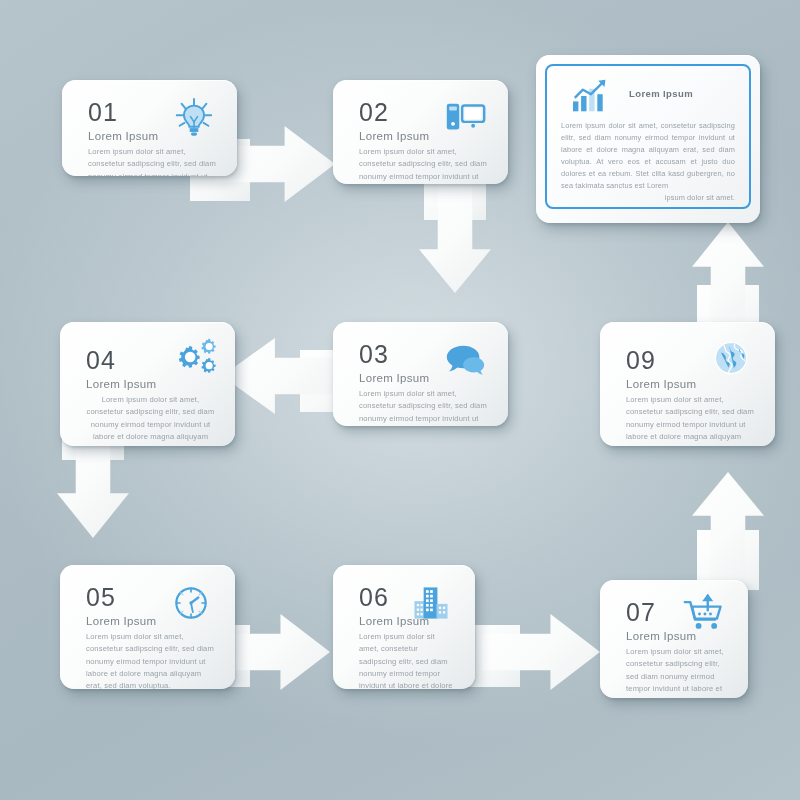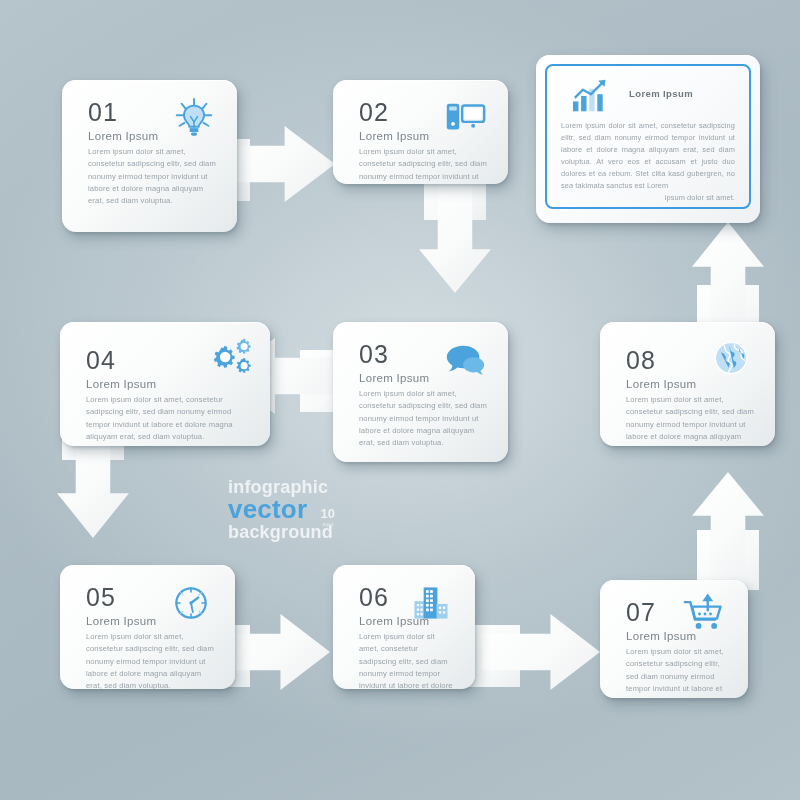--- a/index.html
+++ b/index.html
@@ -138,21 +138,21 @@
 
   <div class="stub" style="left:460px;top:625px;width:60px;height:62px;"></div>
   <div class="arrow a-right" style="left:482px;top:614px;width:118px;height:76px;"></div>
 
   <div class="stub" style="left:697px;top:530px;width:62px;height:60px;"></div>
   <div class="arrow a-up" style="left:692px;top:472px;width:72px;height:115px;"></div>
 
   <div class="stub" style="left:697px;top:285px;width:62px;height:60px;"></div>
   <div class="arrow a-up" style="left:692px;top:222px;width:72px;height:118px;"></div>
 
-  <div class="card" style="left:62px;top:80px;width:175px;height:152px;">
+  <div class="card" style="left:62px;top:80px;width:175px;height:96px;">
     <div class="num">01</div>
     <div class="sub">Lorem Ipsum</div>
     <div class="body">Lorem ipsum dolor sit amet, consetetur sadipscing elitr, sed diam nonumy eirmod tempor invidunt ut labore et dolore magna aliquyam erat, sed diam voluptua.</div>
     <div class="ico">
       <svg viewBox="0 0 48 48" width="46" height="46">
         <g stroke="#4aa3dd" stroke-width="2" stroke-linecap="round" fill="none">
           <line x1="24" y1="3" x2="24" y2="9"></line>
           <line x1="11" y1="8" x2="15" y2="13"></line>
           <line x1="37" y1="8" x2="33" y2="13"></line>
           <line x1="6" y1="20" x2="12" y2="20"></line>
@@ -200,33 +200,33 @@
         </div>
         <div class="ttl">Lorem Ipsum</div>
       </div>
       <div id="infobody">
         <span>Lorem ipsum dolor sit amet, consetetur sadipscing elitr, sed diam nonumy eirmod tempor invidunt ut labore et dolore magna aliquyam erat, sed diam voluptua. At vero eos et accusam et justo duo dolores et ea rebum. Stet clita kasd gubergren, no sea takimata sanctus est Lorem</span>
         <span class="lastline">ipsum dolor sit amet.</span>
       </div>
     </div>
   </div>
 
-  <div class="card" style="left:333px;top:322px;width:175px;height:140px;">
+  <div class="card" style="left:333px;top:322px;width:175px;height:104px;">
     <div class="num">03</div>
     <div class="sub">Lorem Ipsum</div>
     <div class="body">Lorem ipsum dolor sit amet, consetetur sadipscing elitr, sed diam nonumy eirmod tempor invidunt ut labore et dolore magna aliquyam erat, sed diam voluptua.</div>
     <div class="ico">
       <svg viewBox="0 0 48 48" width="46" height="46">
         <path d="M22 8C12.6 8 5 13.3 5 19.9c0 3.6 2.3 6.8 5.9 9-.5 2.4-1.9 4.4-3.6 6 3.6-.7 6.6-2.2 8.8-4.1 1.9.5 3.9.8 5.9.8 9.4 0 17-5.3 17-11.9S31.4 8 22 8z" fill="#4aa3dd"></path>
         <path d="M33 20c-6.1 0-11 3.6-11 8s4.9 8 11 8c1.3 0 2.6-.2 3.8-.5 1.5 1.3 3.4 2.3 5.8 2.8-1.1-1.1-2-2.5-2.3-4 2.3-1.5 3.7-3.7 3.7-6.3 0-4.4-4.9-8-11-8z" fill="#6bb9e8"></path>
       </svg>
     </div>
   </div>
 
-  <div class="card v2" style="left:60px;top:322px;width:210px;height:124px;">
+  <div class="card v2" style="left:60px;top:322px;width:175px;height:124px;text-align:center;">
     <div class="num">04</div>
     <div class="sub">Lorem Ipsum</div>
     <div class="body">Lorem ipsum dolor sit amet, consetetur sadipscing elitr, sed diam nonumy eirmod tempor invidunt ut labore et dolore magna aliquyam erat, sed diam voluptua.</div>
     <div class="ico" style="top:12px;">
       <svg viewBox="0 0 52 48" width="50" height="46">
         <g fill="#4aa3dd">
           <path d="M18 14l2.4.6.9-2.3 3 1.3-.4 2.4 2 1.4 1.9-1.5 2.1 2.5-1.5 1.9 1 2.2 2.4.1.1 3.3-2.4.4-.8 2.3 1.7 1.7-2.3 2.4-2-1.3-2.2 1 .1 2.4-3.2.4-.7-2.3-2.4-.2-1.4 2-2.7-1.8 1-2.2-1.3-2-2.4.2-.6-3.2 2.3-.8.3-2.4-2-1.3 1.5-2.9 2.3.9 1.6-1.8z"></path>
           <circle cx="22" cy="24" r="5.5" fill="#ffffff"></circle>
         </g>
         <g fill="#6bb9e8">
@@ -235,21 +235,21 @@
         </g>
         <g fill="#4aa3dd">
           <path d="M39 26l1.6.4.6-1.6 2.1.9-.3 1.7 1.4.9 1.3-1 1.4 1.7-1 1.3.7 1.5 1.7.1.1 2.2-1.7.3-.5 1.6 1.1 1.2-1.6 1.6-1.4-.9-1.5.7.1 1.7-2.2.2-.5-1.6-1.6-.1-.9 1.4-1.9-1.3.7-1.5-.9-1.4-1.6.1-.4-2.2 1.6-.5.2-1.6-1.4-.9 1-2 1.6.6 1.1-1.2z"></path>
           <circle cx="41.8" cy="33" r="3.7" fill="#ffffff"></circle>
         </g>
       </svg>
     </div>
   </div>
 
   <div class="card v2" style="left:600px;top:322px;width:175px;height:124px;">
-    <div class="num">08</div>
+    <div class="num">09</div>
     <div class="sub">Lorem Ipsum</div>
     <div class="body">Lorem ipsum dolor sit amet, consetetur sadipscing elitr, sed diam nonumy eirmod tempor invidunt ut labore et dolore magna aliquyam erat, sed diam voluptua.</div>
     <div class="ico" style="top:14px;">
       <svg viewBox="0 0 48 48" width="44" height="44">
         <circle cx="24" cy="24" r="17" fill="#bfe0f4"></circle>
         <path d="M24 7a17 17 0 0 1 0 34 17 17 0 0 1 0-34z" fill="none" stroke="#ffffff" stroke-width="1.4"></path>
         <path d="M16 10c2 2 1 5 3 7s4 1 4 4-3 3-2 6 4 2 4 5-2 3-3 6-1 3 0 4" fill="none" stroke="#ffffff" stroke-width="1.4"></path>
         <path d="M28 9c-1 3 1 5 3 6s4 0 5 2-2 4-1 6 3 2 4 4" fill="none" stroke="#ffffff" stroke-width="1.4"></path>
         <path d="M22 11c1.5 1.5.6 4 2.4 5.6 1.9 1.7 3.6.9 3.6 3.4s-2.7 2.7-1.8 5.4 3.6 1.8 3.6 4.5-1.8 2.7-2.7 5.4" fill="#4aa3dd"></path>
         <path d="M13 18c2.5.5 4 2 5 4s-.5 4 1 5.5 3 .5 3.5 2.5-1.5 3-1 5" fill="#4aa3dd"></path>
@@ -333,23 +333,14 @@
           <circle cx="19" cy="24" r="1.6"></circle>
             <circle cx="25" cy="24" r="1.6"></circle>
             <circle cx="31" cy="24" r="1.6"></circle>
         </g>
         <line x1="28" y1="20" x2="28" y2="4" stroke="#4aa3dd" stroke-width="2.6" stroke-linecap="round"></line>
         <polygon points="28,2 34,10 22,10" fill="#4aa3dd"></polygon>
       </svg>
     </div>
   </div>
 
-  <div id="watermark">
-    <div class="l1">infographic</div>
-    <div class="l2">
-      <span>vector</span>
-      <span class="ver">10</span>
-      <span class="eps">eps</span>
-    </div>
-    <div class="l3">background</div>
-  </div>
 
 </div>
 
 </body></html>

